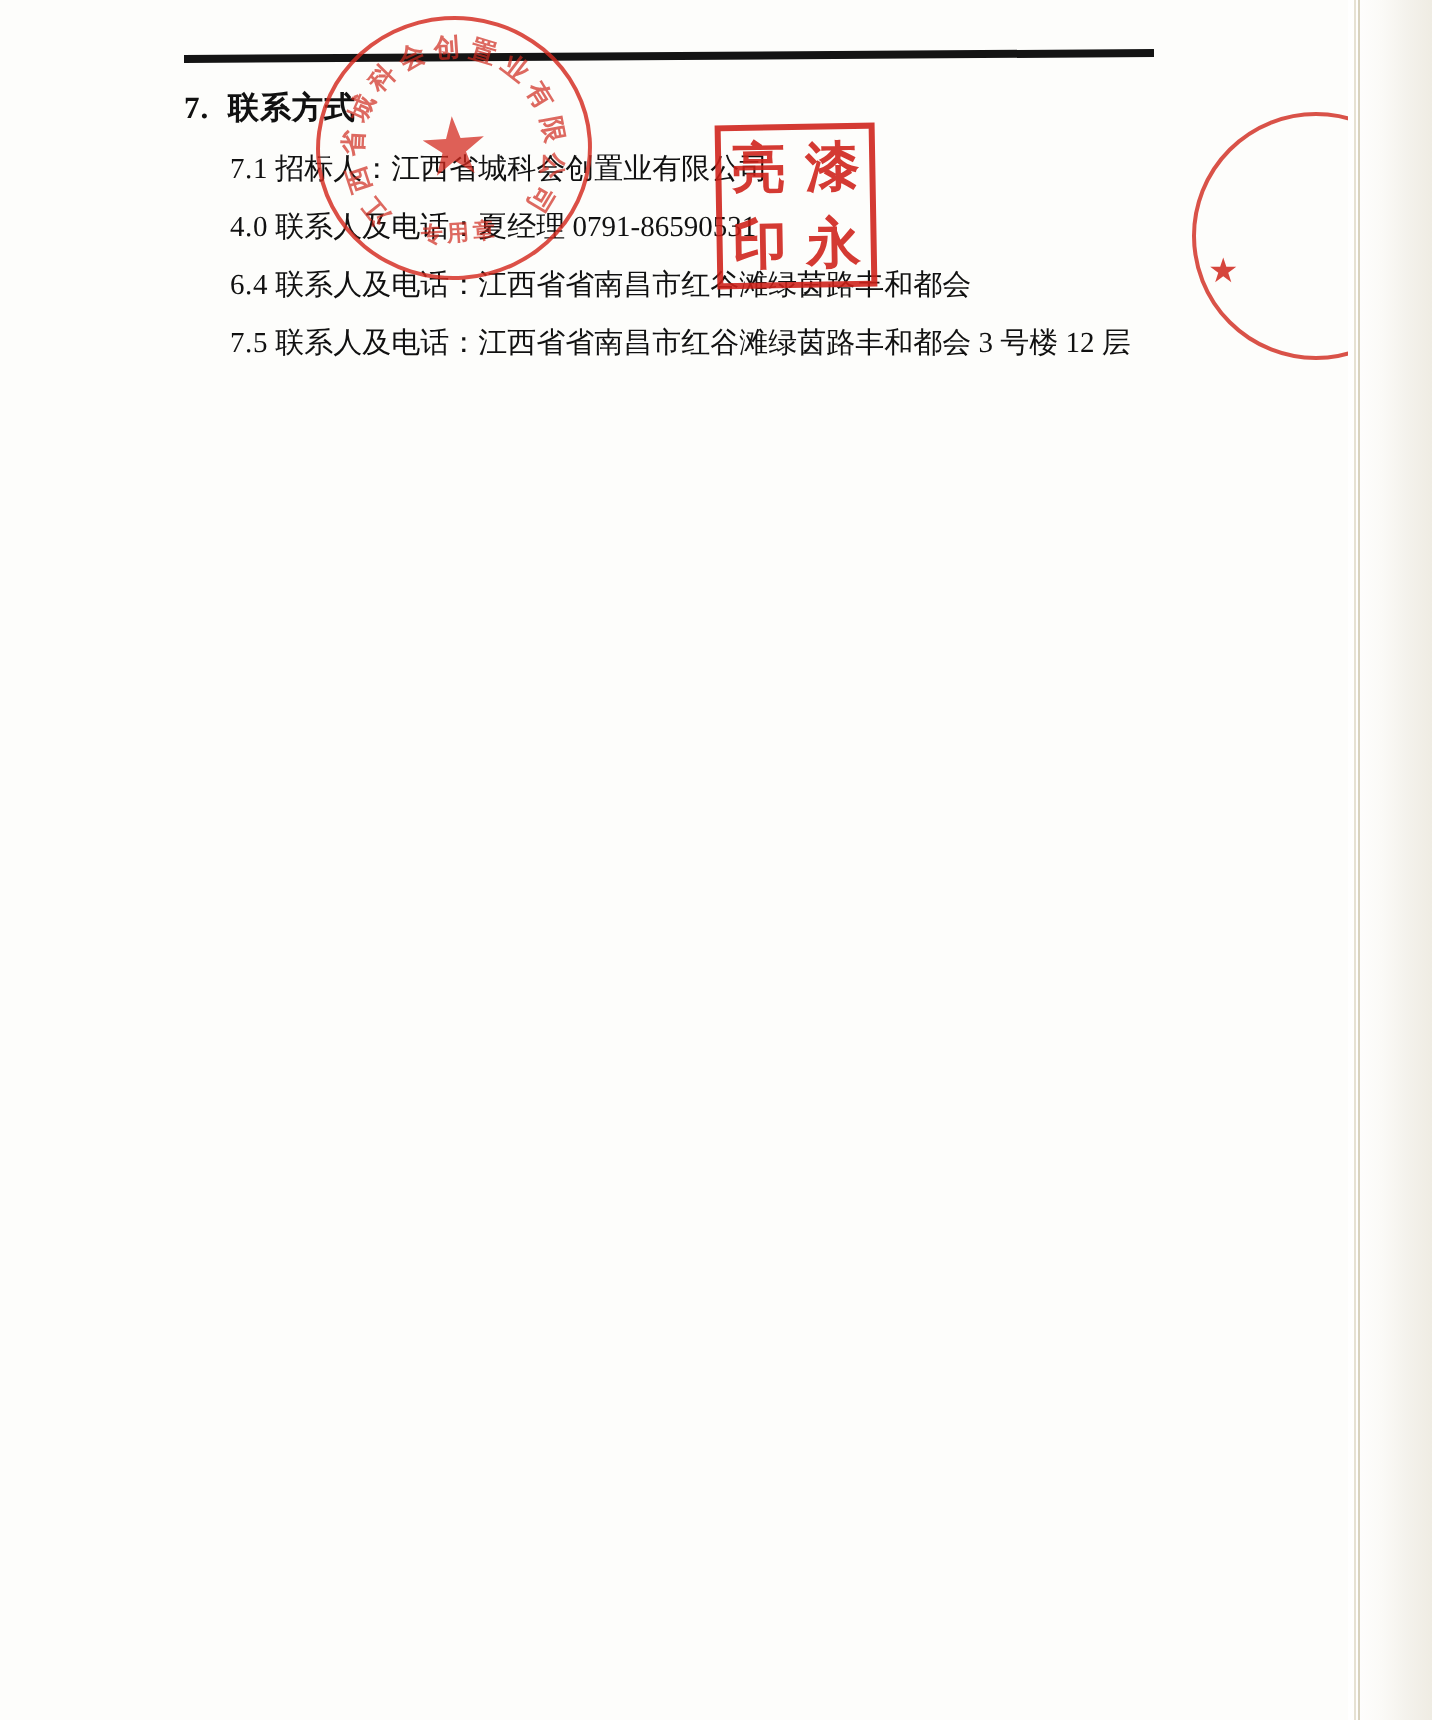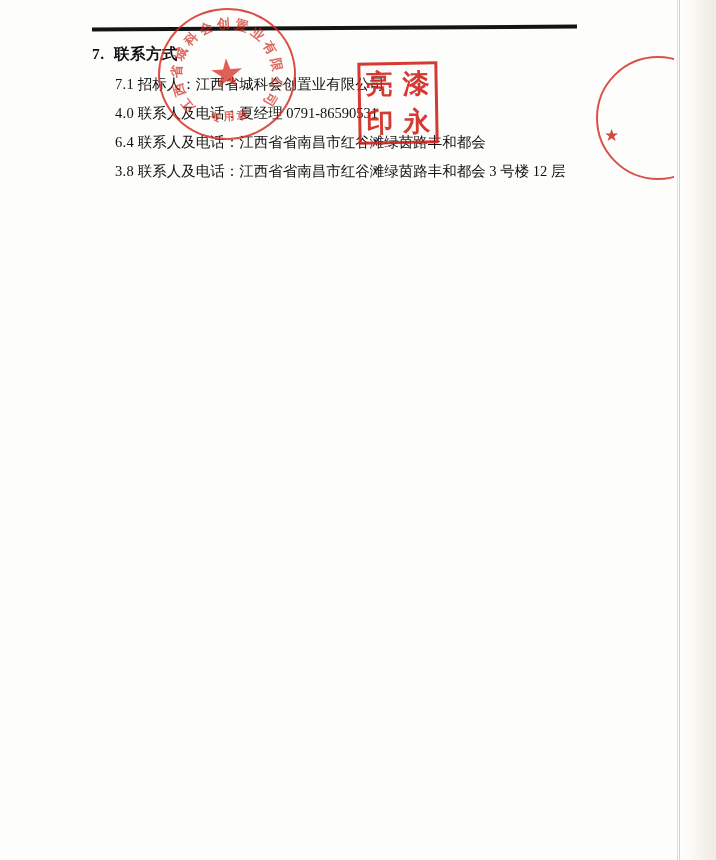--- a/index.html
+++ b/index.html
@@ -234,21 +234,21 @@
       <span>联系人及电话：</span><span>夏经理  0791-86590531</span>
     </div>
 
     <div class="line">
       <span class="lnum">6.4</span>
       <span>联系人及电话：</span><span>江西省省南昌市红谷滩绿茵路丰和都会</span>
     </div>
 
 
     <div class="line">
-      <span class="lnum">3.8</span>
+      <span class="lnum">7.5</span>
       <span>联系人及电话：</span><span>江西省省南昌市红谷滩绿茵路丰和都会 3 号楼 12 层</span>
     </div>
 
   </div>
 
   <div id="seal-round">
     <div id="seal-round-inner">
       <div class="seal-arc-text" id="arc-text">
           <span style="transform: translate(-40.9576px, 28.6788px) rotate(-125deg) translate(-50%, -50%);">江</span>
           <span style="transform: translate(-48.4794px, 12.2372px) rotate(-104.167deg) translate(-50%, -50%);">西</span>

